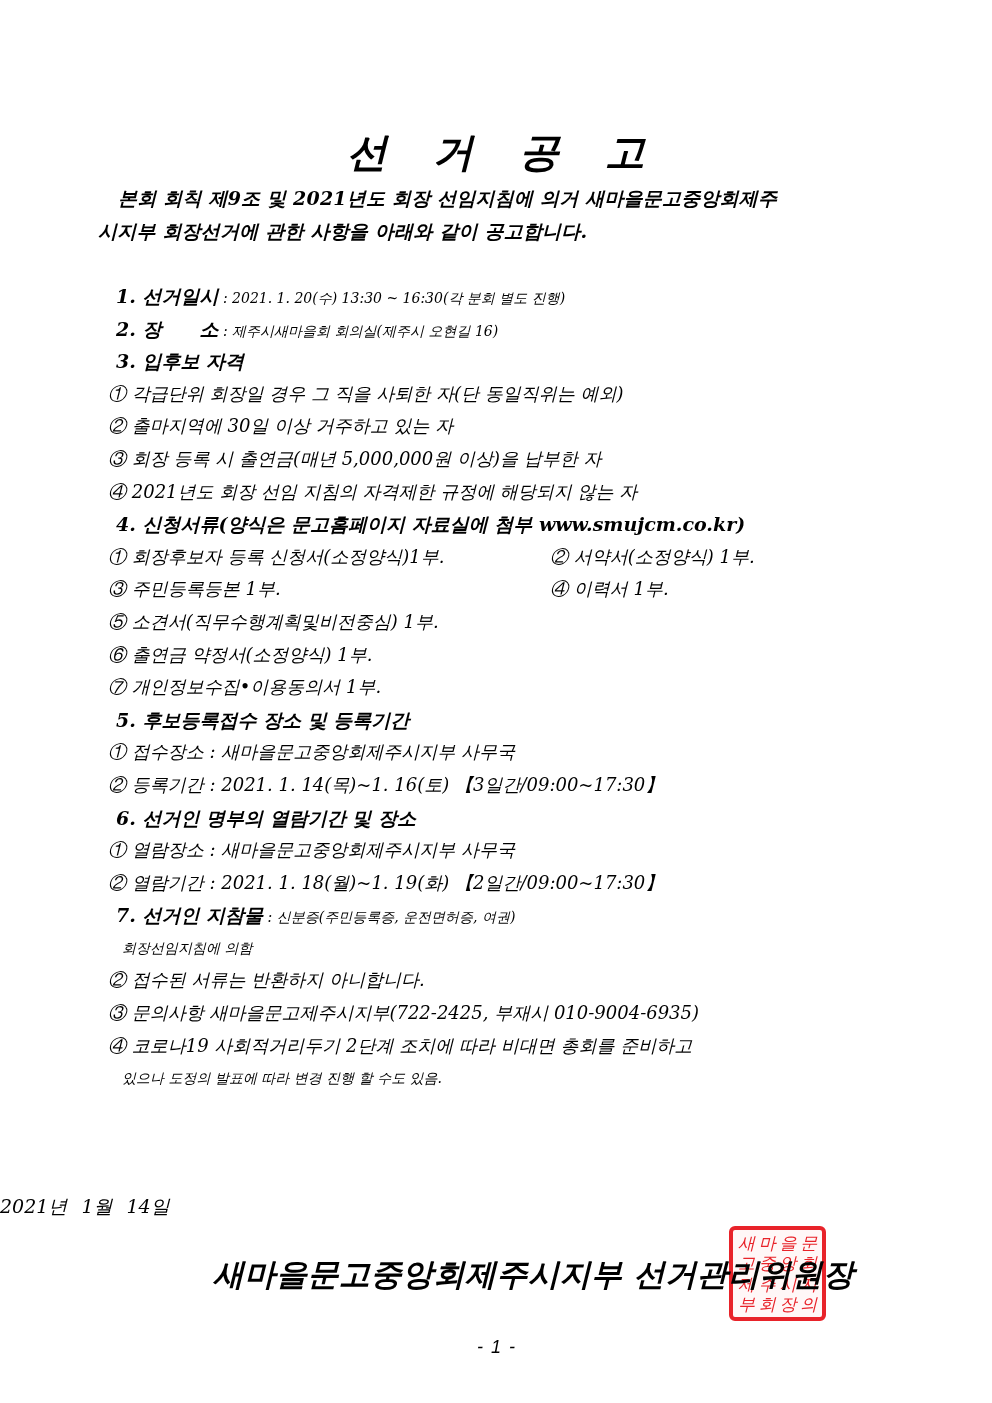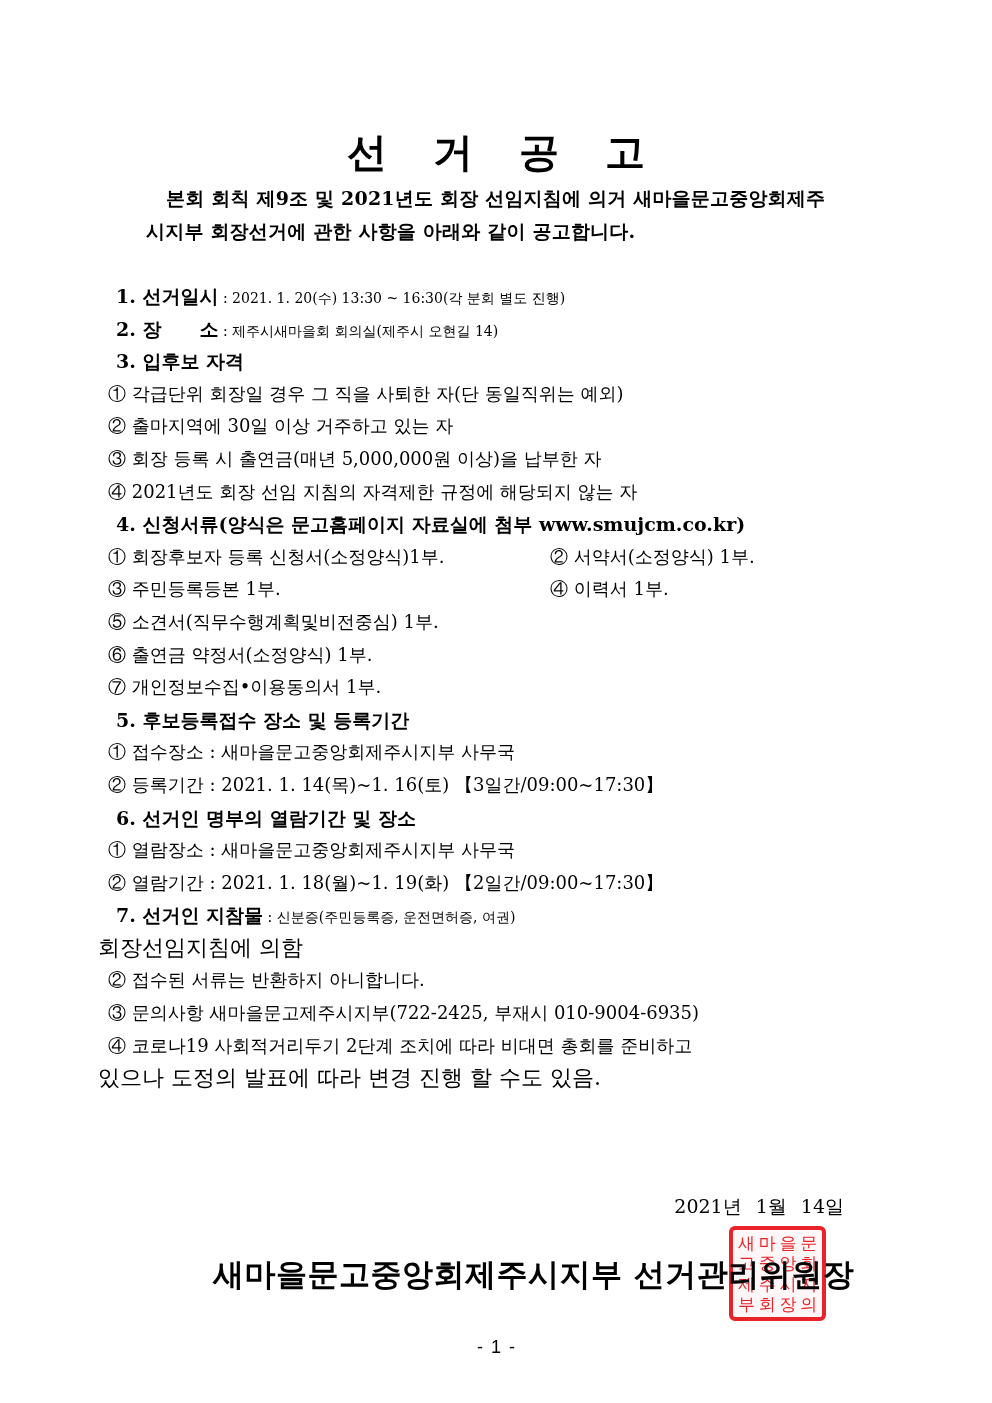--- a/index.html
+++ b/index.html
@@ -11,21 +11,21 @@
       width: 992px;
       height: 1403px;
       position: relative;
       overflow: hidden;
       color: #000;
       font-family: "DejaVu Serif", "Liberation Serif", serif;
     }
     .page {
       position: absolute;
       left: 0; top: 0;
-      width: 992px; height: 1403px;
+      width: 992px; height: 1403px; font-style: italic;
     }
     .title {
       position: absolute;
       top: 124px;
       left: 0;
       width: 992px;
       text-align: center;
       font-family: "DejaVu Sans", sans-serif;
       font-weight: bold;
       font-size: 40px;
@@ -38,21 +38,21 @@
       position: absolute;
       top: 182px;
       left: 98px;
       width: 800px;
       font-family: "DejaVu Serif", serif;
       font-weight: bold;
       font-size: 19px;
       line-height: 33px;
       letter-spacing: 0.2px;
     }
-    .intro .line { display: block; white-space: nowrap; margin-left: 48px; }
+    .intro .line { display: block; white-space: nowrap; }
     .intro .line.first { padding-left: 20px; }
 
     .body-text {
       position: absolute;
       top: 280px;
       left: 98px;
       width: 800px;
       font-size: 19px;
       line-height: 32.6px;
     }
@@ -76,28 +76,29 @@
       padding-left: 10px;
       font-size: 18px;
     }
     .sub .col2 {
       position: absolute;
       left: 452px;
       top: 0;
     }
     .cont {
       padding-left: 0;
-      font-size: 22px;
+      font-size: 14px;
+      margin-left: 24px;
     }
     .date-line {
       position: absolute;
       top: 1190px;
       left: 0;
       width: 870px;
-      text-align: right;
+      text-align: left;
       font-size: 19px;
       line-height: 32px;
       padding-right: 26px;
       box-sizing: border-box;
       word-spacing: 8px;
     }
     .signature {
       position: absolute;
       top: 1252px;
       left: 213px;
@@ -159,21 +160,21 @@
     <span class="line">시지부 회장선거에 관한 사항을 아래와 같이 공고합니다.</span>
   </div>
 
   <div class="body-text">
 
     <div class="row">
       <span class="head">1. 선거일시</span><span class="normal"> : 2021. 1. 20(수) 13:30 ~ 16:30(각 분회 별도 진행)</span>
     </div>
 
     <div class="row">
-      <span class="head">2. 장　　소</span><span class="normal"> : 제주시새마을회 회의실(제주시 오현길 14)</span>
+      <span class="head">2. 장　　소</span><span class="normal"> : 제주시새마을회 회의실(제주시 오현길 16)</span>
     </div>
 
     <div class="row">
       <span class="head">3. 입후보 자격</span>
     </div>
     <div class="row sub">① 각급단위 회장일 경우 그 직을 사퇴한 자(단 동일직위는 예외)</div>
     <div class="row sub">② 출마지역에 30일 이상 거주하고 있는 자</div>
     <div class="row sub">③ 회장 등록 시 출연금(매년 5,000,000원 이상)을 납부한 자</div>
     <div class="row sub">④ 2021년도 회장 선임 지침의 자격제한 규정에 해당되지 않는 자</div>
 

